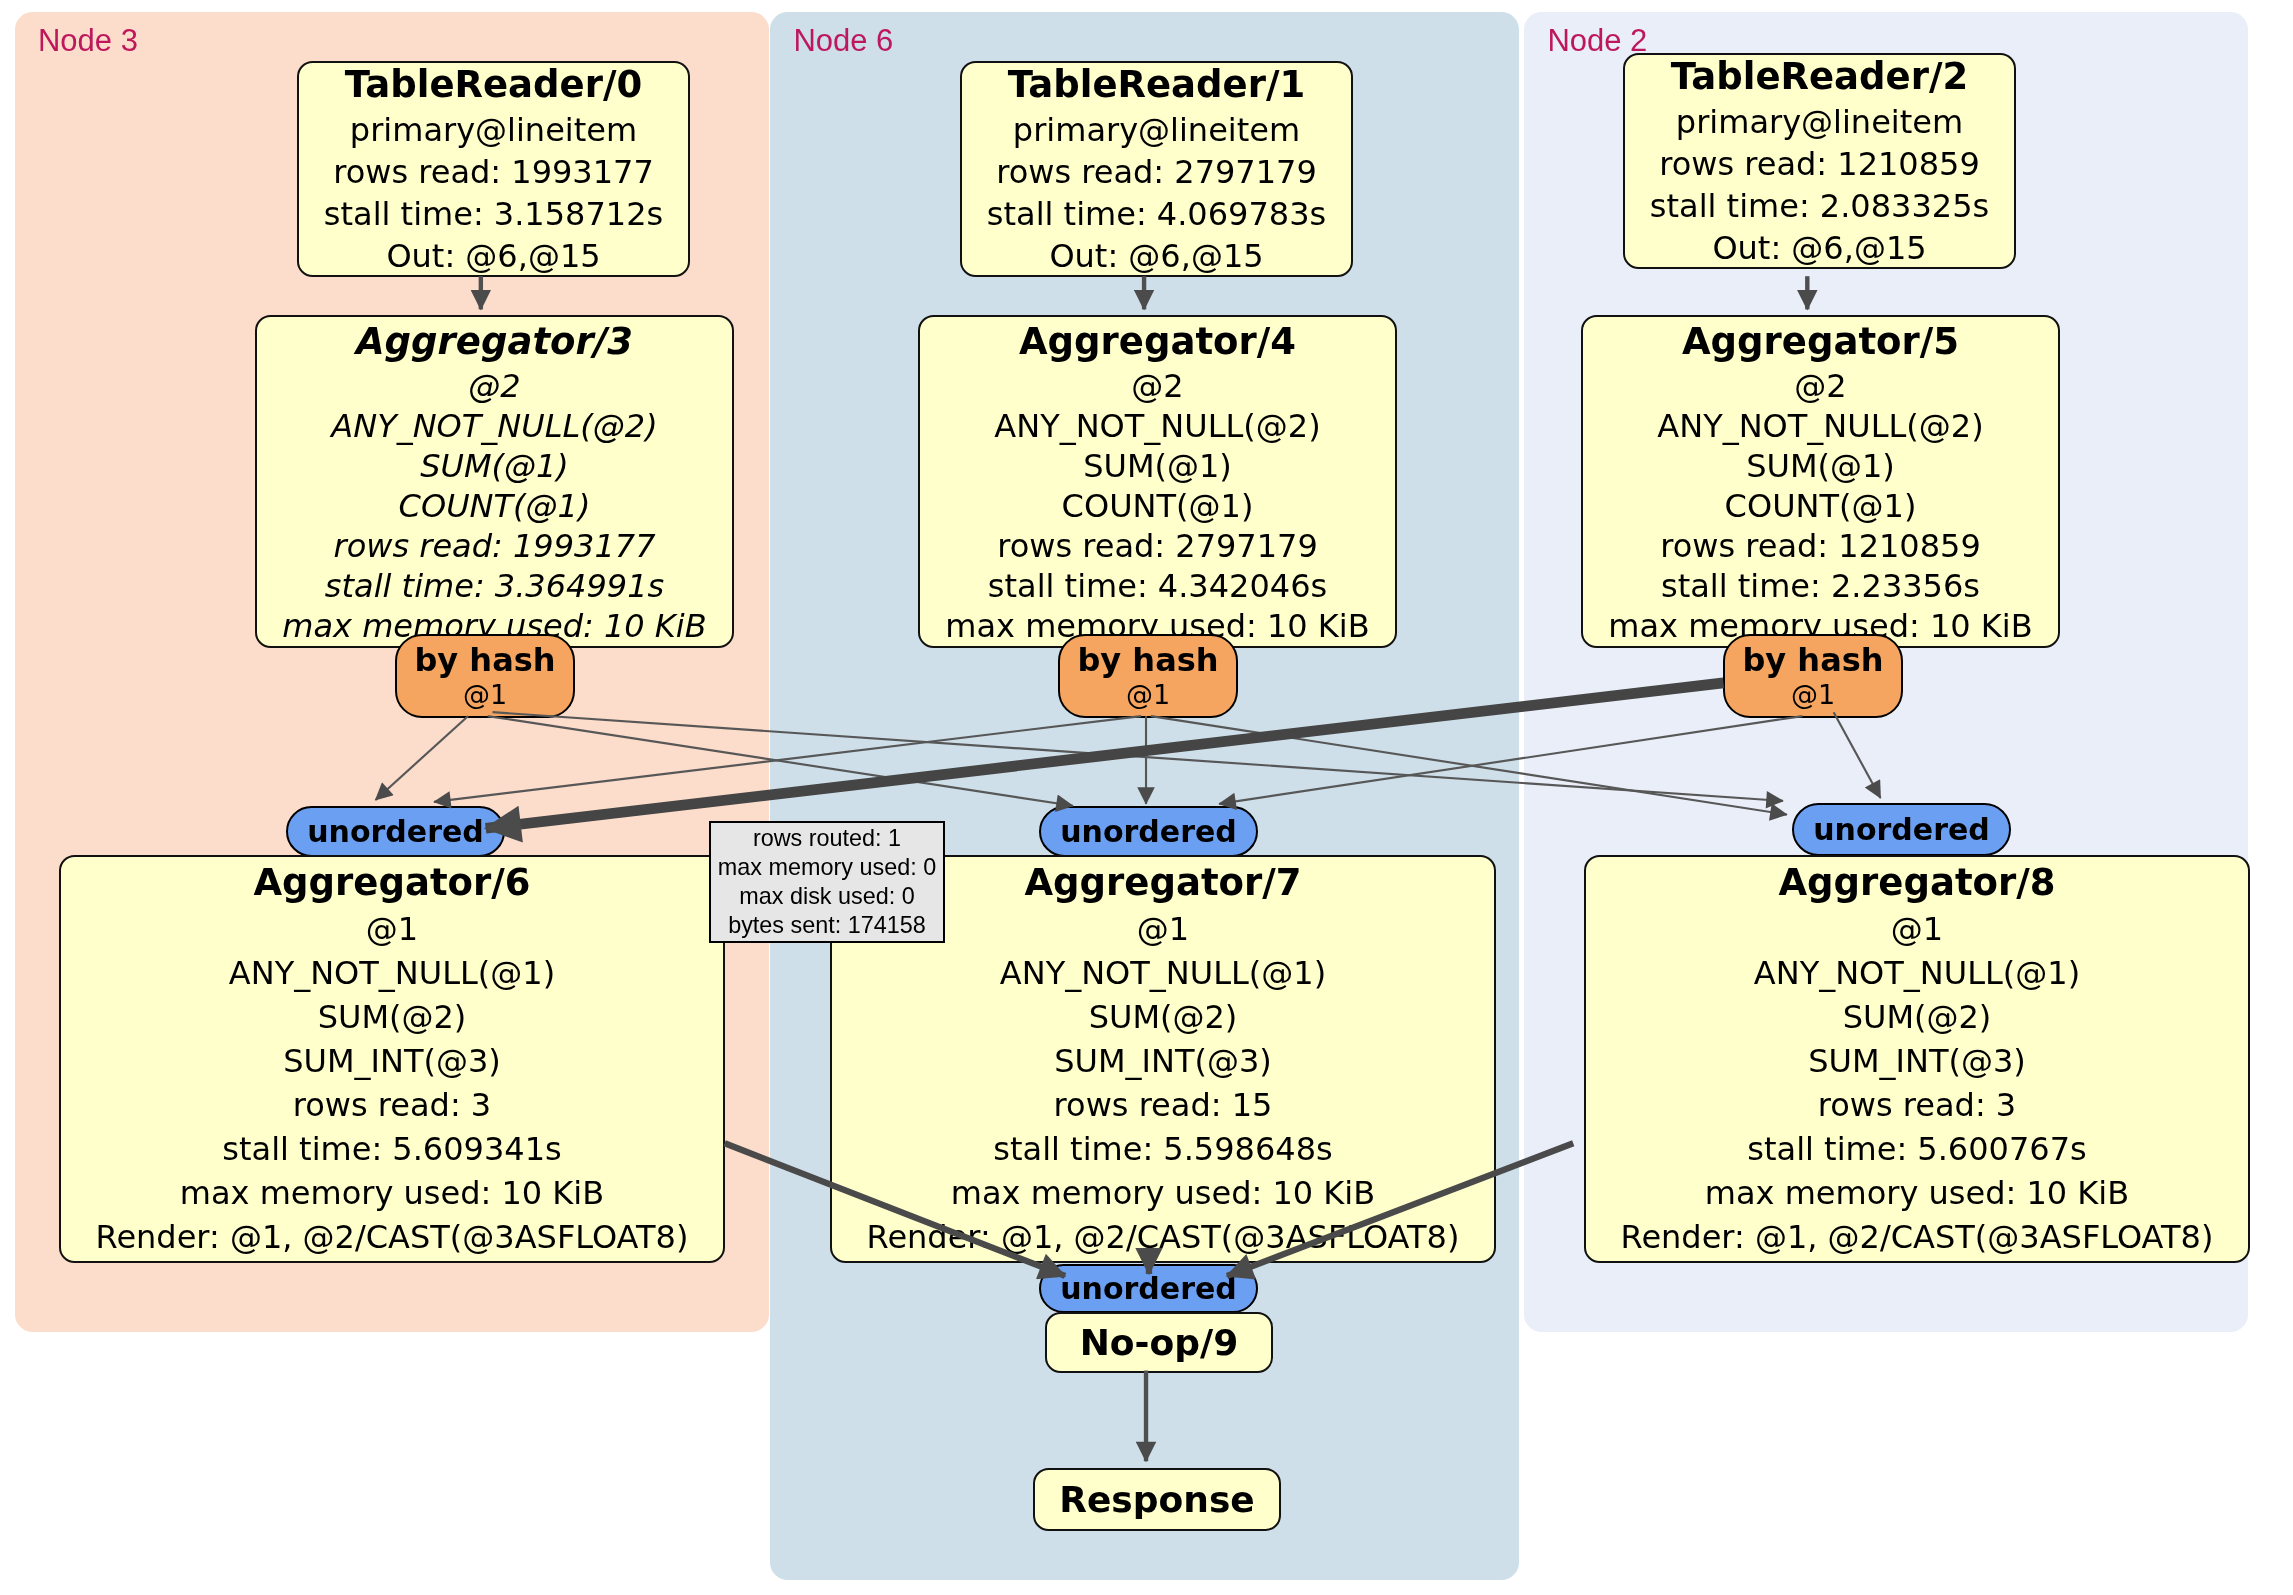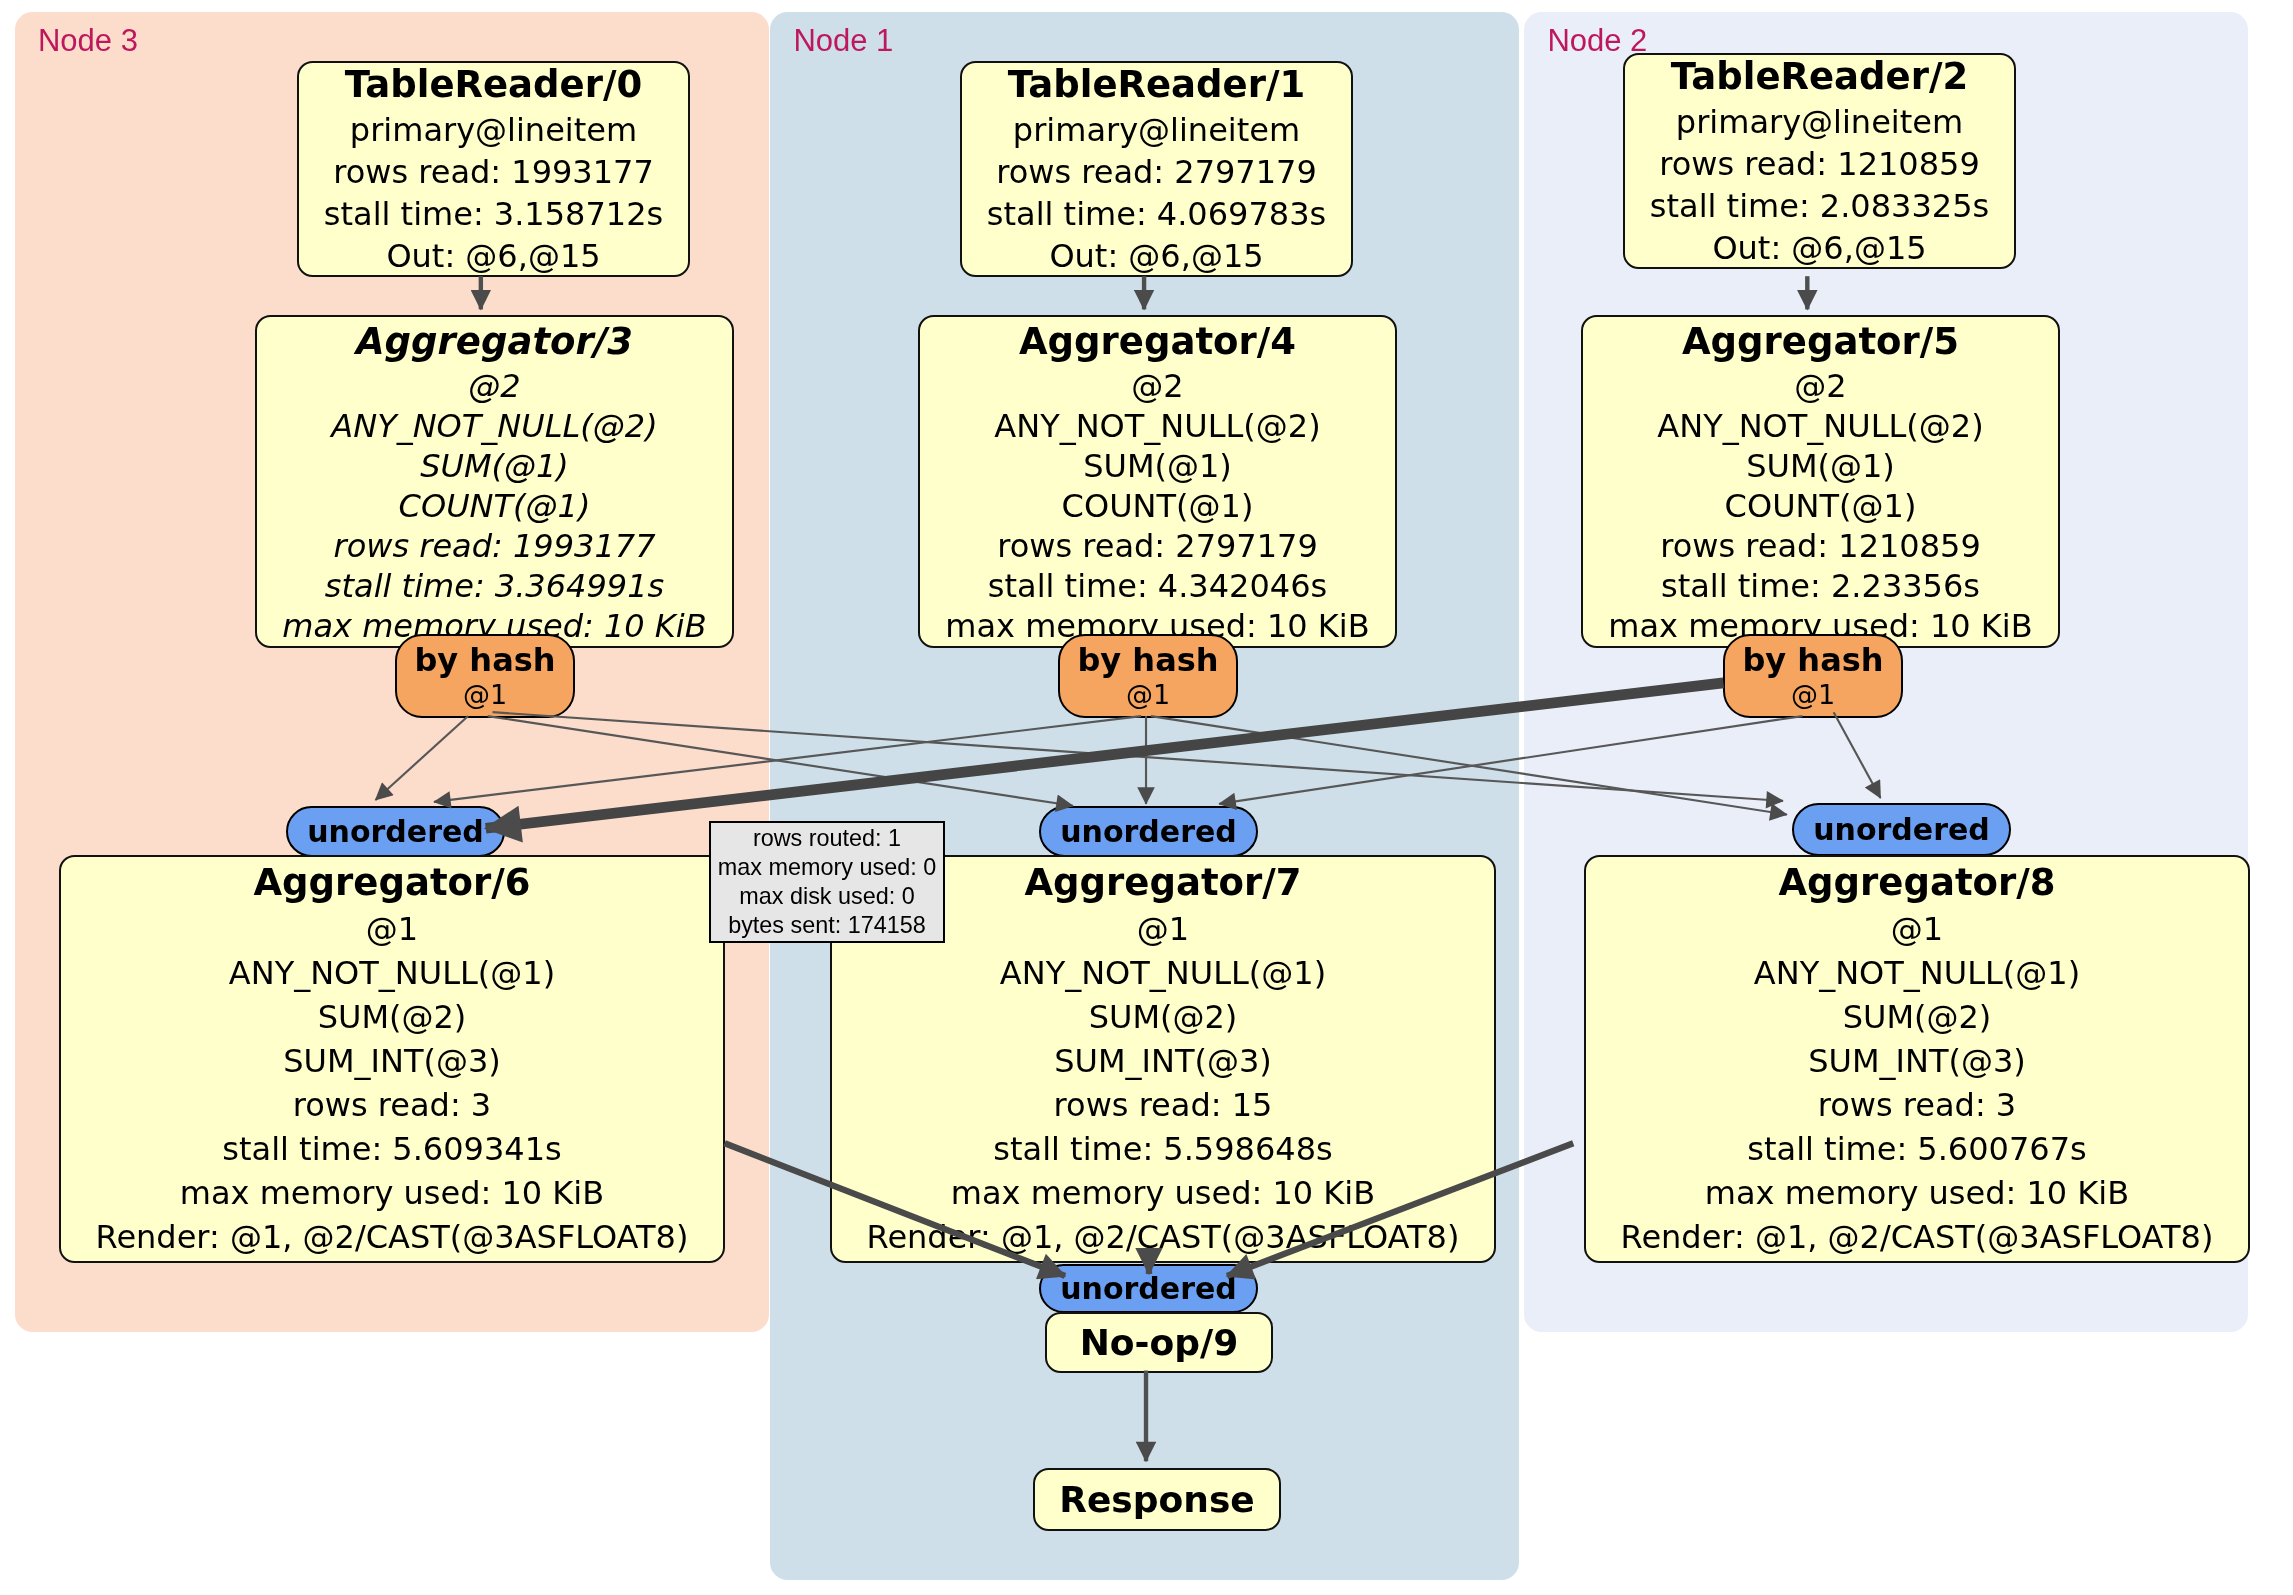--- a/index.html
+++ b/index.html
@@ -41,21 +41,21 @@
 </style>
 </head>
 <body>
 
 <div id="canvas">
 
   <div class="region" style="left:14.6px;top:11.7px;width:754px;height:1320px;background:#fcdccb;">
     <span class="region-label">Node 3</span>
   </div>
   <div class="region" style="left:770px;top:11.7px;width:749px;height:1568px;background:#cedfe9;">
-    <span class="region-label">Node 1</span>
+    <span class="region-label">Node 6</span>
   </div>
   <div class="region" style="left:1524px;top:11.7px;width:724px;height:1320px;background:#e9eef9;">
     <span class="region-label">Node 2</span>
   </div>
 
   <svg id="edges" width="2294" height="1596" viewBox="0 0 2352 1636">
     <defs>
       <marker id="ah-thin" viewBox="0 0 10 10" refX="9.5" refY="5" markerWidth="26" markerHeight="18" markerUnits="userSpaceOnUse" orient="auto">
           <path d="M0,0 L10,5 L0,10 z"></path>
         </marker>

